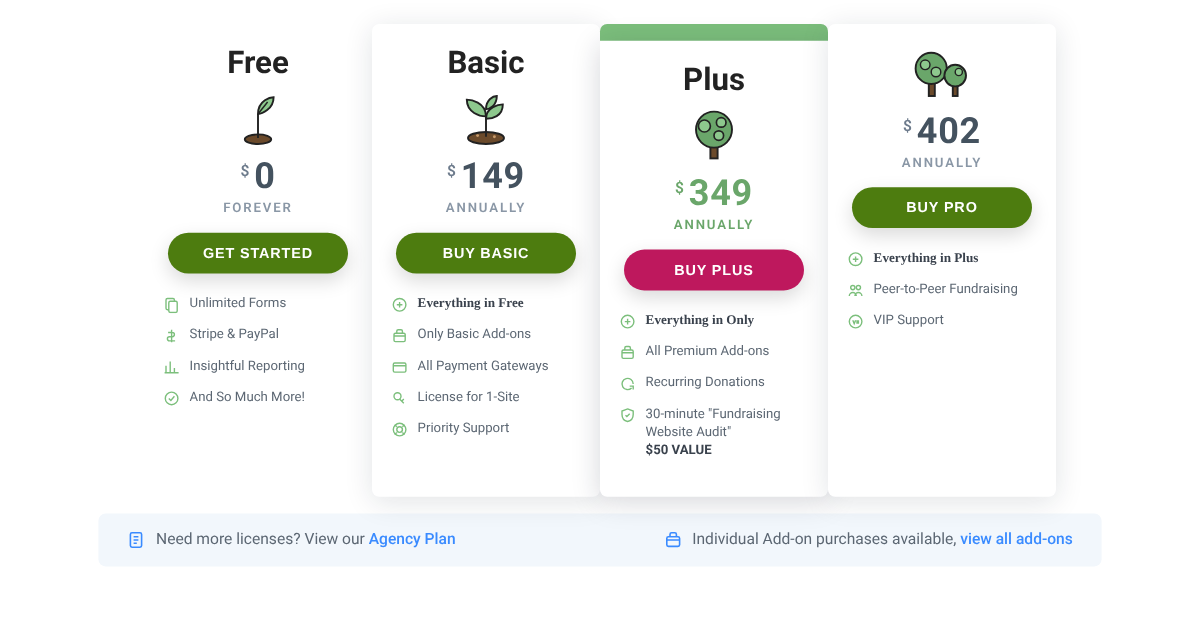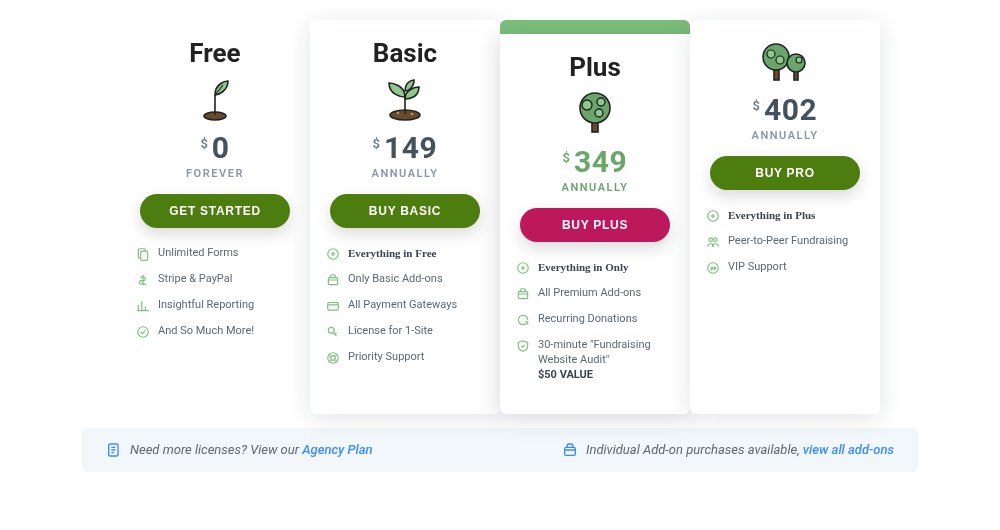--- a/index.html
+++ b/index.html
@@ -22,21 +22,21 @@
   .btn { display:inline-block; width:150px; padding:10px 0; border-radius:999px; border:none; font-size:12px; font-weight:700; letter-spacing:.06em; color:#fff; cursor:pointer; box-shadow:0 6px 16px rgba(0,0,0,0.15); margin-bottom:18px; }
   .btn.gray { background:#4d7c0f; }
   .btn.green{ background:#be185d; }
   .btn.blue { background:#4d7c0f; }
   ul.feat { list-style:none; text-align:left; }
   ul.feat li { display:flex; align-items:flex-start; gap:8px; font-size:11px; color:#5c6773; margin-bottom:11px; line-height:1.35; }
   ul.feat li .fi { flex:0 0 14px; width:14px; height:14px; color:#7cbf7c; margin-top:1px; }
   ul.feat li.bold span.txt { font-weight:700; color:#3a424d;font-family:Liberation Serif, serif; }
   .extra { font-weight:700; color:#3a424d; display:block; }
   .footer { margin-top:14px; width:836px; background:#f2f7fc; border-radius:6px; padding:14px 24px; display:flex; align-items:center; justify-content:space-between; font-size:13px; color:#5c6773; }
-  .footer .seg { display:flex; align-items:center; gap:8px;font-style:italic; }
+  .footer .seg { display:flex; align-items:center; gap:8px; }
   .footer a { color:#3a8bff; text-decoration:none; font-weight:500; }
   .mini-icon { width:16px; height:16px; color:#3a8bff; flex:0 0 16px;}
   svg { display:block; }
 </style>
 </head>
 <body>
 
 <div class="wrap">
   <div class="grid">
 

